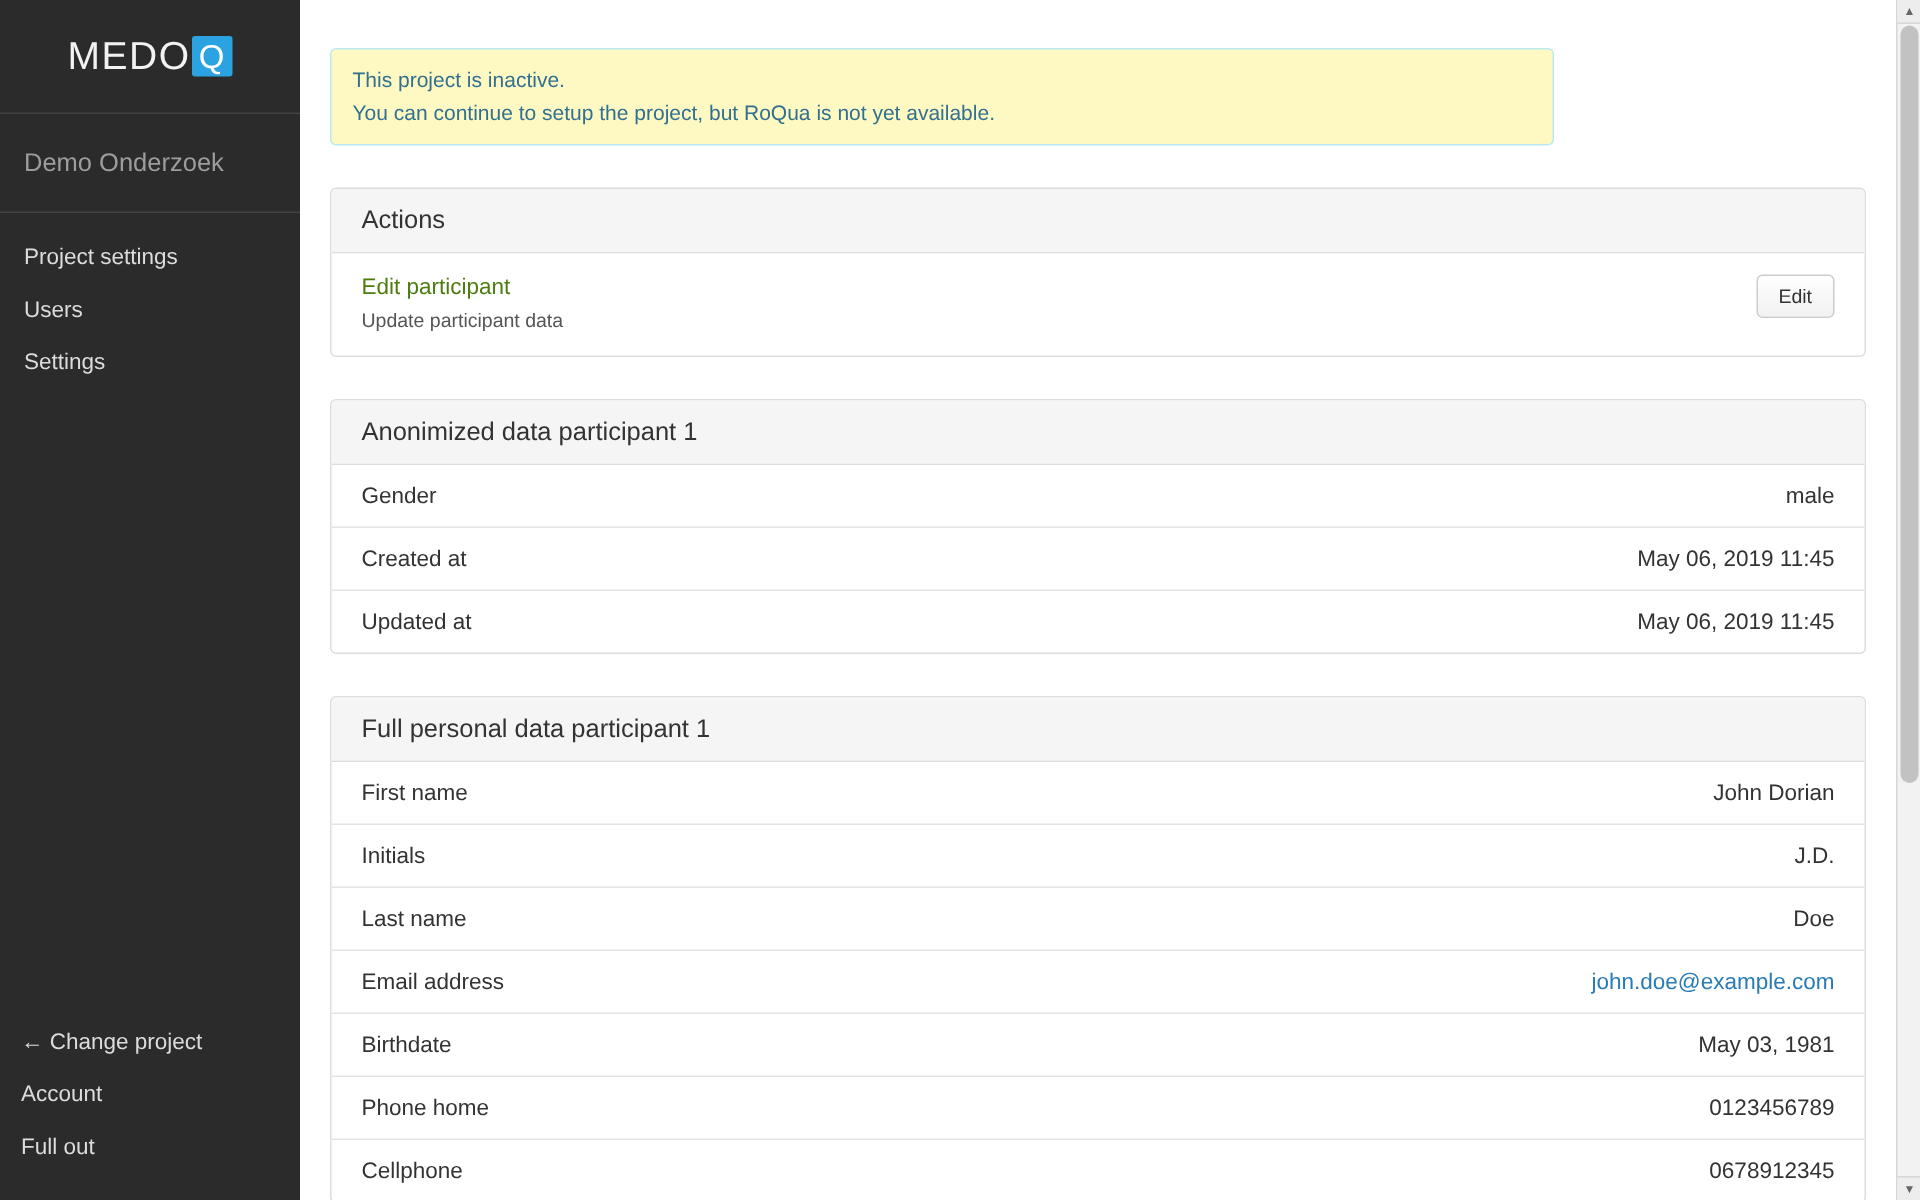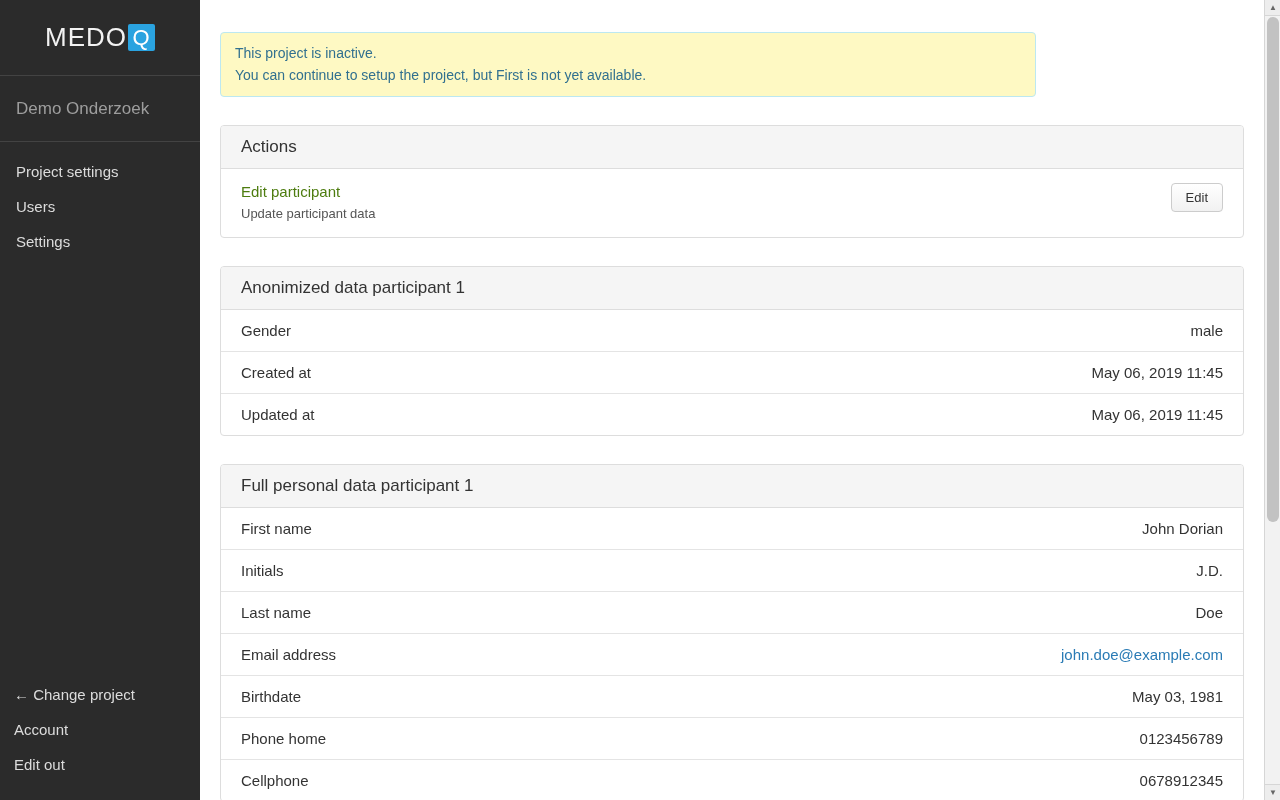--- a/index.html
+++ b/index.html
@@ -233,31 +233,31 @@
     </div>
 
     <div class="bottom-nav">
       <div class="bottom-item">
         <span>← Change project</span>
       </div>
       <div class="bottom-item">
         <span>Account</span>
       </div>
       <div class="bottom-item">
-        <span>Edit out</span>
+        <span>Full out</span>
       </div>
     </div>
   </div>
 
   <div class="main">
     <div class="main-inner">
 
       <div class="alert">
         <div>This project is inactive.</div>
-        <div>You can continue to setup the project, but First is not yet available.</div>
+        <div>You can continue to setup the project, but RoQua is not yet available.</div>
       </div>
 
       <div class="panel">
         <div class="panel-heading">Actions</div>
         <div class="panel-body">
           <div>
             <div class="action-title">Edit participant</div>
             <div class="action-sub">Update participant data</div>
           </div>
           <button class="btn">Edit</button>

